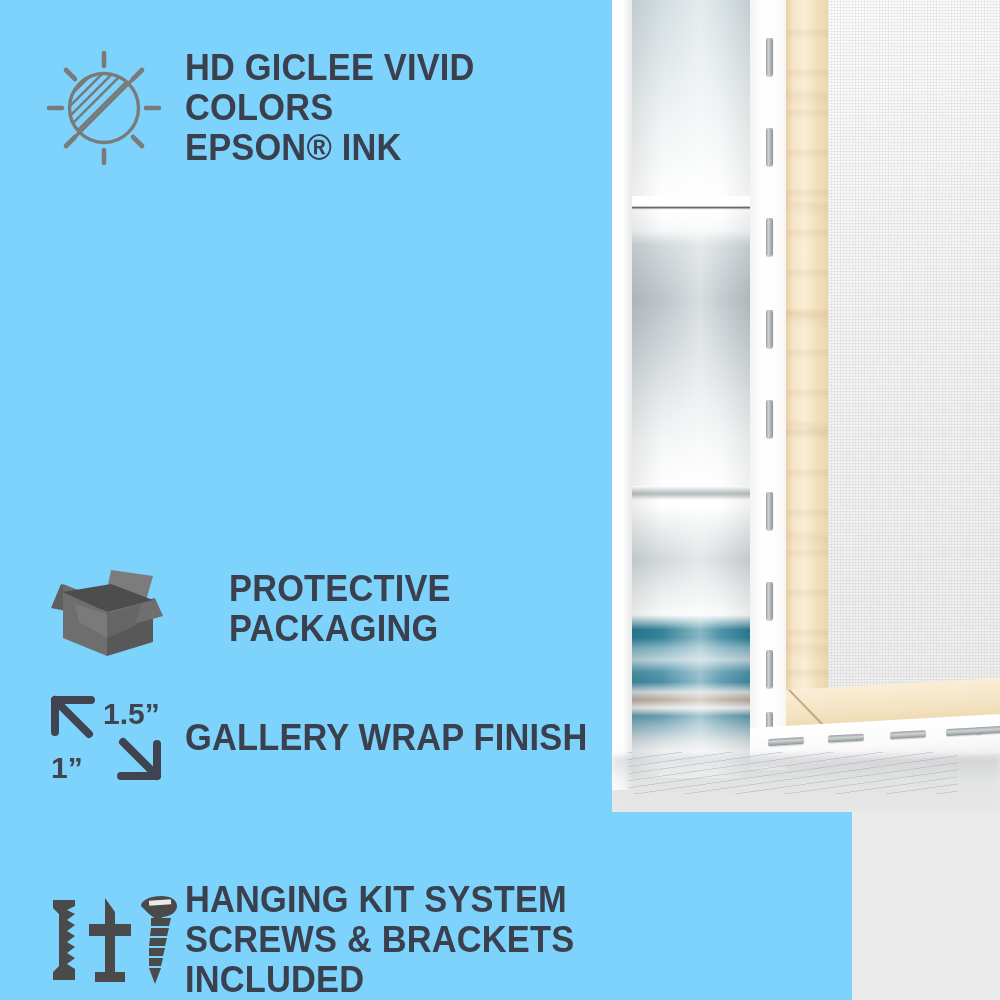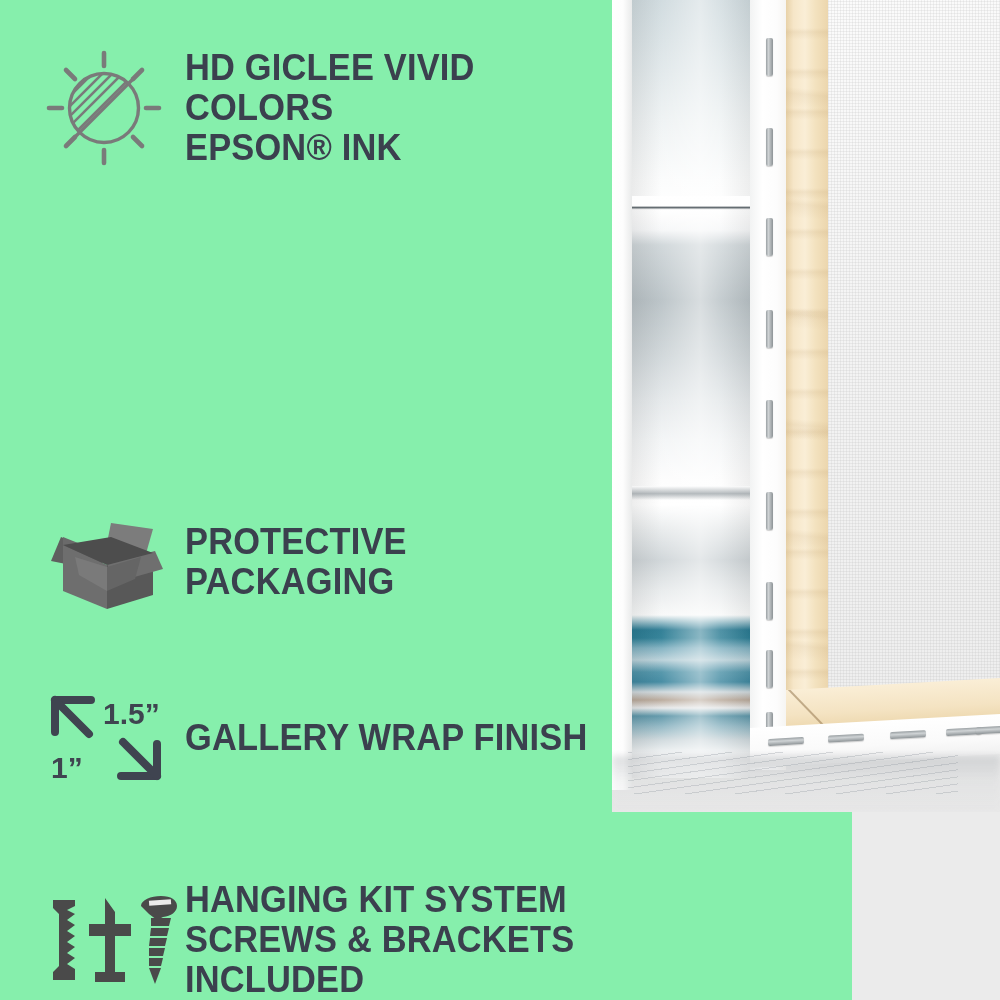--- a/index.html
+++ b/index.html
@@ -13,21 +13,21 @@
     font-family: "Liberation Sans", sans-serif;
     overflow: hidden;
     position: relative;
   }
 
   #infographic {
     position: absolute;
     inset: 0;
     width: 852px;
     height: 1000px;
-    background: #86efac;
+    background: #7dd3fc;
   }
 
   
   .feature-list {
     position: absolute;
     left: 0;
     top: 0;
     width: 620px;
     height: 1000px;
   }
@@ -57,21 +57,21 @@
     transform: scaleX(0.93);
     transform-origin: left center;
     white-space: pre-line;
     text-transform: uppercase;
   }
 
   
   .row-0 { top: 48px; }
   .row-1 { top: 222px; }
   .row-2 { top: 380px; }
-  .row-3 { top: 509px; }
+  .row-3 { top: 556px; gap: 44px; }
   .row-4 { top: 690px; }
   .row-5 { top: 880px; }
 
   .feature-text.two-line { font-size: 37px; }
 
   
   .product-photo {
     position: absolute;
     left: 612px;
     top: 0;

